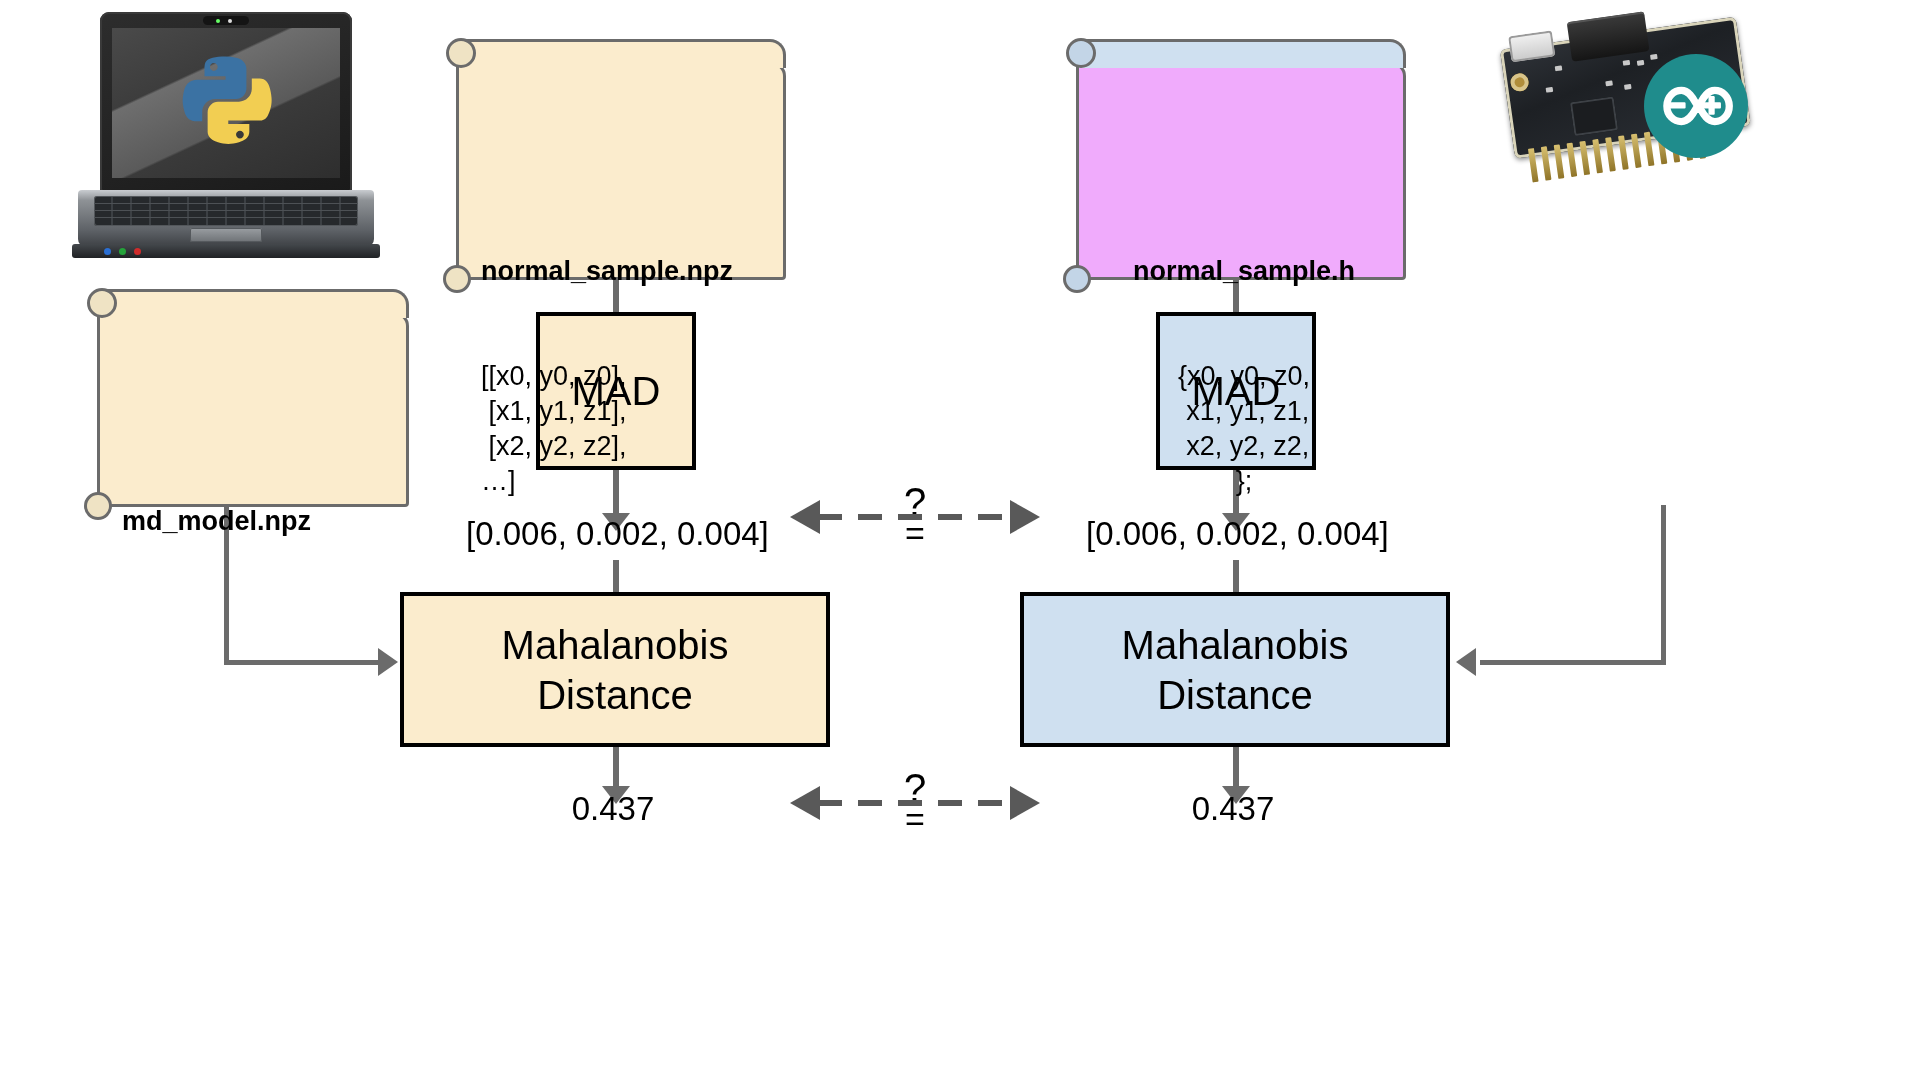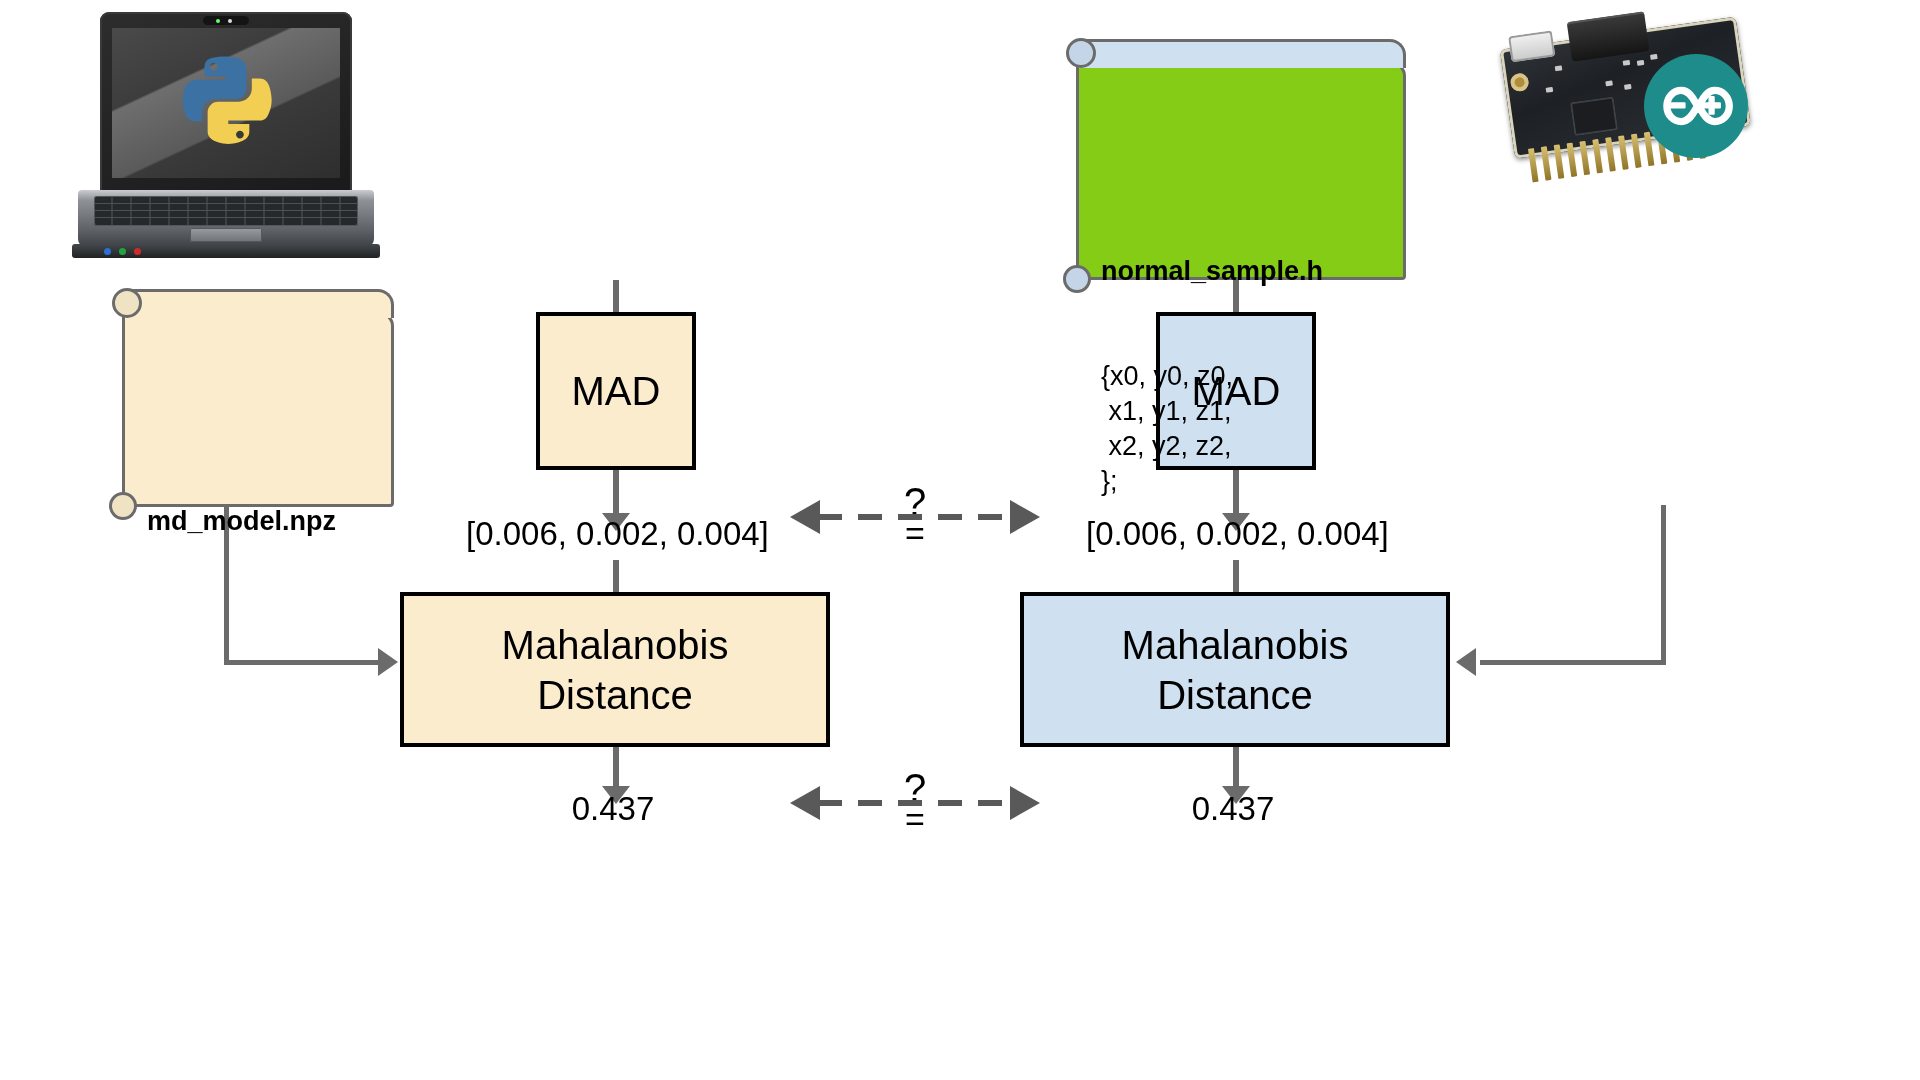--- a/index.html
+++ b/index.html
@@ -16,21 +16,21 @@
     box-sizing:border-box;
     border:3px solid #6b6b6b;
     border-radius:4px 14px 4px 4px;
     padding:14px 16px 12px 22px;
     font-size:27px;
     line-height:35px;
     white-space:pre;
     z-index:4;
   }
   .note.cream{background:#fbeccd;}
-  .note.blue{background:#84cc16;}
+  .note.blue{background:#f0abfc;text-align:center;}
   .note .title{font-weight:bold;display:block;}
   .note .body{display:block;}
   
   .note .curl-top{
     position:absolute;left:-3px;top:-26px;right:-3px;height:29px;
     border:3px solid #6b6b6b;border-bottom:none;
     border-radius:6px 16px 0 0;
     box-sizing:border-box;
   }
   .note.cream .curl-top{background:#fbeccd;}
@@ -281,22 +281,32 @@
         <g fill="none" stroke="#ffffff" stroke-width="7">
           <path d="M28 50c0-9 6.6-15 14-15 10 0 14 15 16 15s6-15 16-15c7.4 0 14 6 14 15s-6.6 15-14 15c-10 0-14-15-16-15s-6 15-16 15c-7.4 0-14-6-14-15z" transform="translate(-6,0)"></path>
         </g>
         <rect x="22" y="46.5" width="18" height="6" fill="#ffffff" rx="1"></rect>
         <rect x="56" y="46.5" width="18" height="6" fill="#ffffff" rx="1"></rect>
         <rect x="62" y="40.5" width="6" height="18" fill="#ffffff" rx="1"></rect>
       </svg>
     </div>
   </div>
 
-
-  <div class="note cream" style="left:122px;top:312px;width:272px;height:195px;">
+  <div class="note cream" style="left:456px;top:62px;width:330px;height:218px;">
+    <span class="curl-top"></span>
+    <span class="curl-knob"></span>
+    <span class="curl-bot"></span>
+    <span class="title">normal_sample.npz</span>
+    <span class="body">[[x0, y0, z0],
+ [x1, y1, z1],
+ [x2, y2, z2],
+…]</span>
+  </div>
+
+  <div class="note cream" style="left:97px;top:312px;width:312px;height:195px;">
     <span class="curl-top"></span>
     <span class="curl-knob"></span>
     <span class="curl-bot"></span>
     <span class="title">md_model.npz</span>
   </div>
 
   <div class="varrow" style="left:613px;top:280px;height:42px;"></div>
 
   <div class="pbox cream" style="left:536px;top:312px;width:160px;height:158px;">
     <span>MAD</span>

